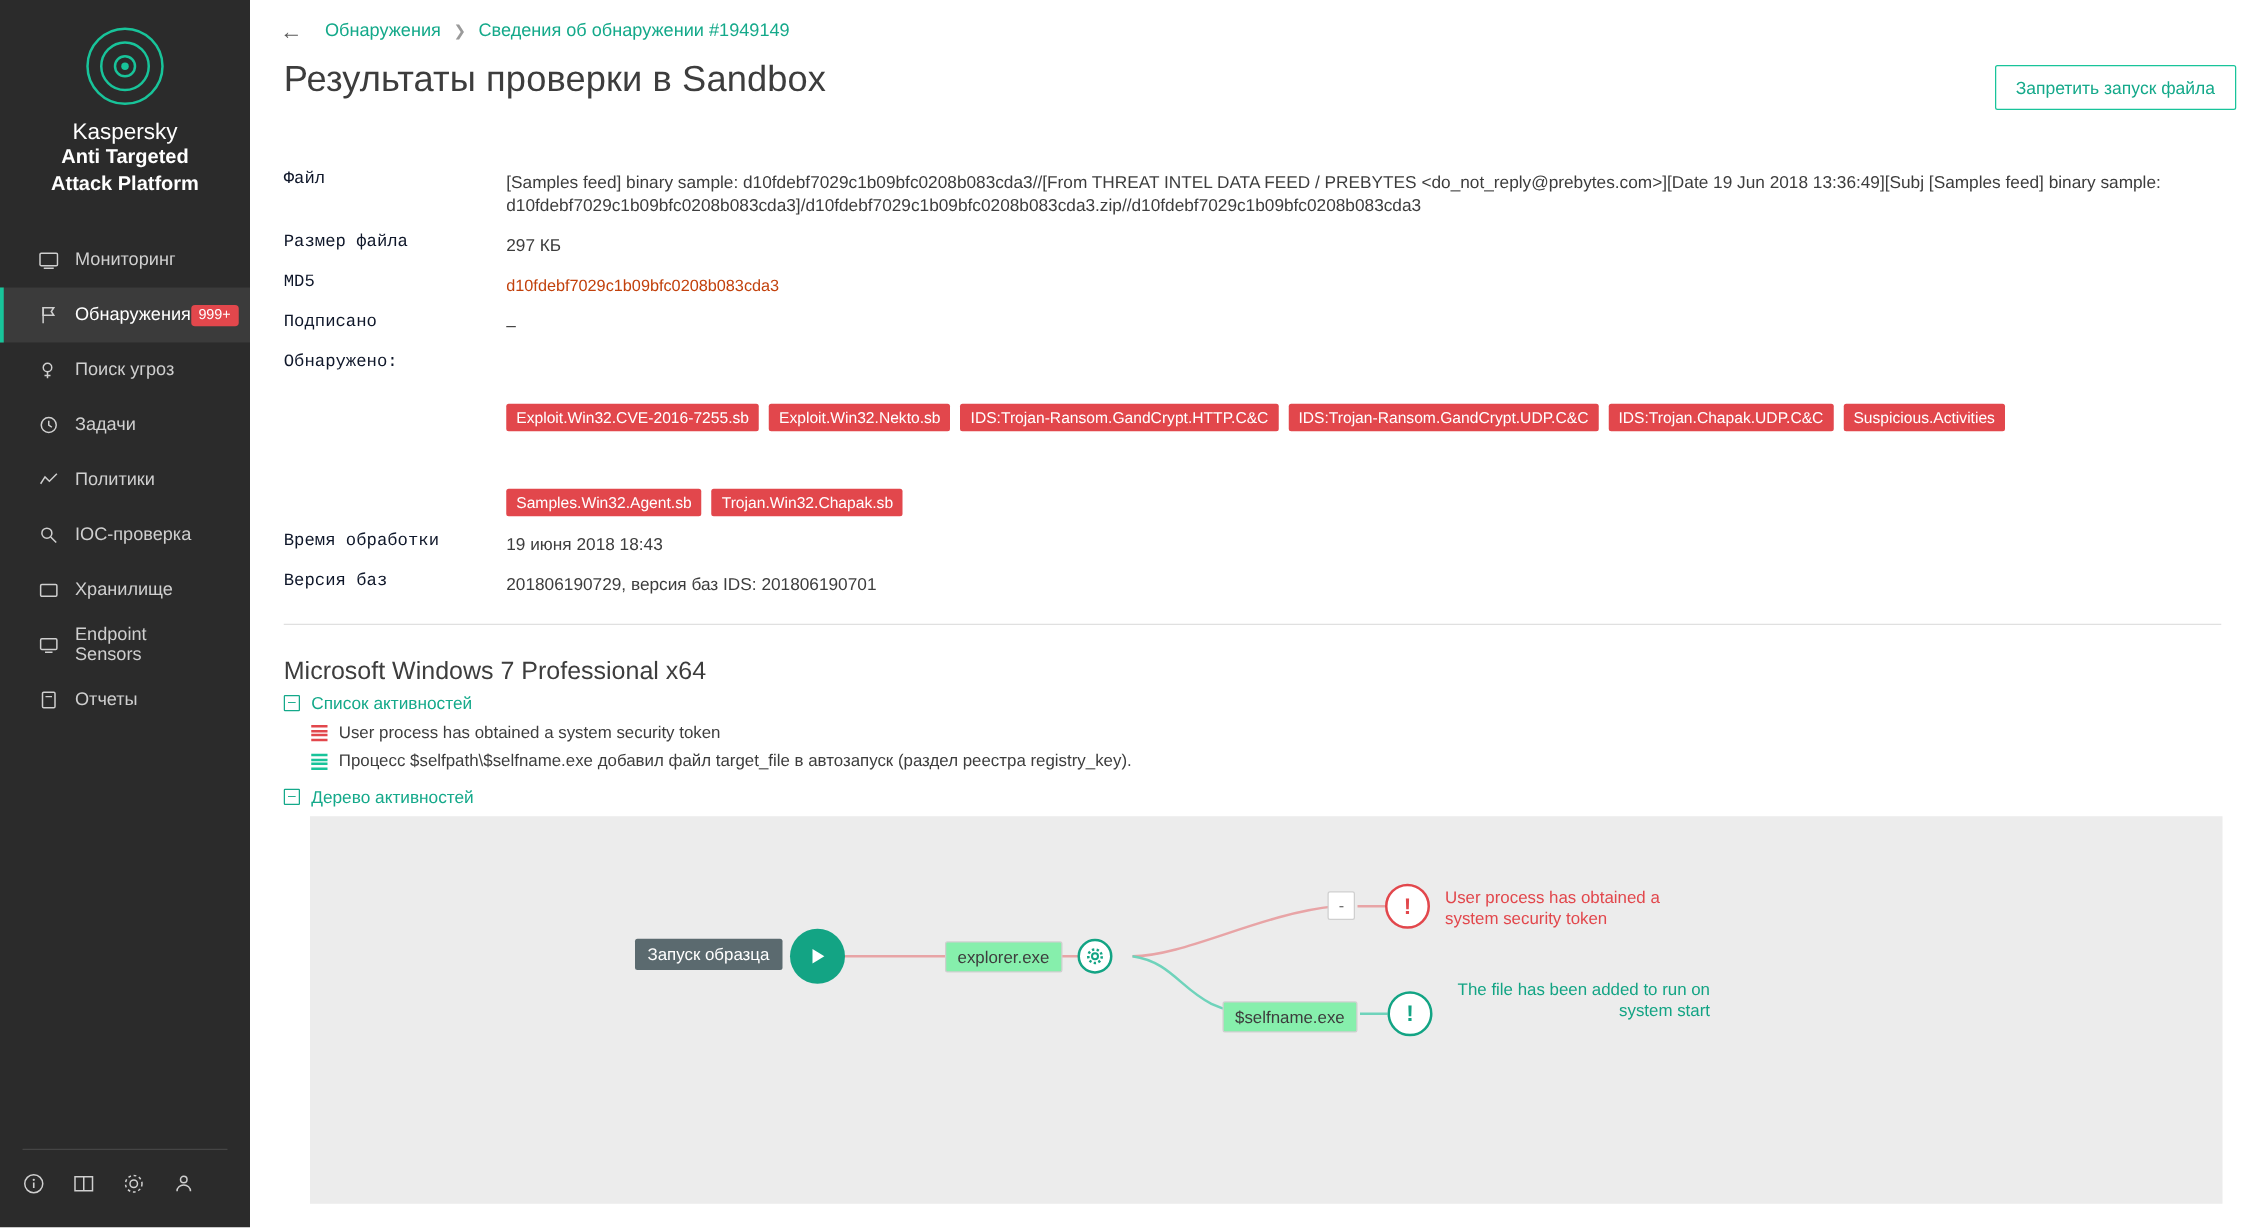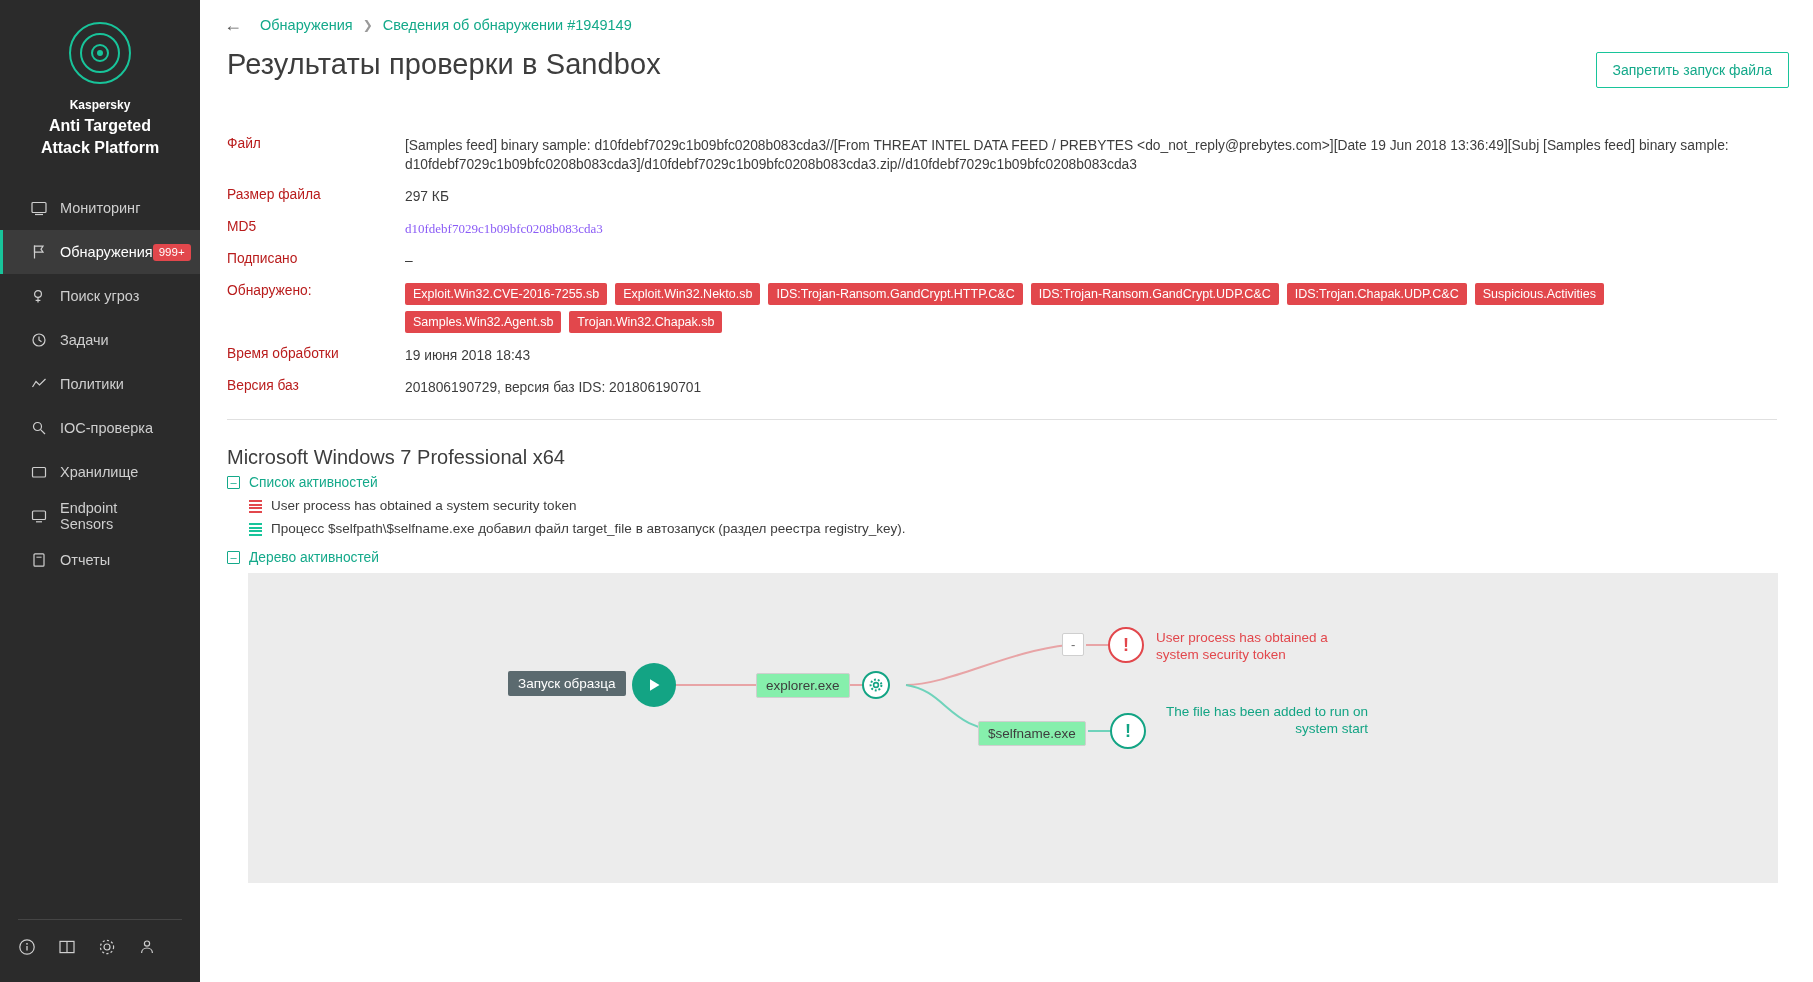--- a/index.html
+++ b/index.html
@@ -45,24 +45,24 @@
     position: relative;
   }
   .logo-mark .ring3::after {
     content: "";
     position: absolute;
     width: 6px; height: 6px; border-radius: 50%;
     background: #18c49a;
     left: 4px; top: 4px;
   }
   .brand-1 {
-    font-size: 12px;
+    font-size: 18px;
     color: #ffffff;
     line-height: 18px;
-    font-weight: bold;
+    font-weight: normal;
   }
   .brand-2 {
     font-size: 16px;
     color: #ffffff;
     line-height: 20px;
     font-weight: bold;
     margin-top: 2px;
   }
   .nav {
     margin-top: 28px;
@@ -182,42 +182,44 @@
     font-size: 13.8px;
     color: #3d3d3d;
   }
   .drow {
     display: flex;
     margin-bottom: 13px;
   }
   .dlabel {
     width: 178px;
     min-width: 178px;
-    color: #b91c1c;
+    color: #0f172a;
+    font-family: Liberation Mono, monospace;
   }
   .dvalue {
     flex: 1;
     line-height: 19px;
     color: #3d3d3d;
   }
-  .dvalue.link { color: #8b5cf6; font-family: Liberation Serif, serif; font-size: 13px; }
+  .dvalue.link { color: #c2410c; font-family: Liberation Sans, sans-serif; font-size: 13px; }
   .tags {
     display: flex;
     flex-wrap: wrap;
     gap: 6px 8px;
     max-width: 1330px;
   }
   .tag {
     background: #e2474c;
     color: #ffffff;
     font-size: 12.5px;
     padding: 4px 8px;
     border-radius: 2px;
     white-space: nowrap;
     line-height: 14px;
+    margin-top: 40px;
   }
   .hr {
     margin: 22px 27px 0 27px;
     height: 1px;
     background: #e0e0e0;
     width: 1550px;
   }
 
   
   .os-section { padding: 26px 0 0 27px; }

